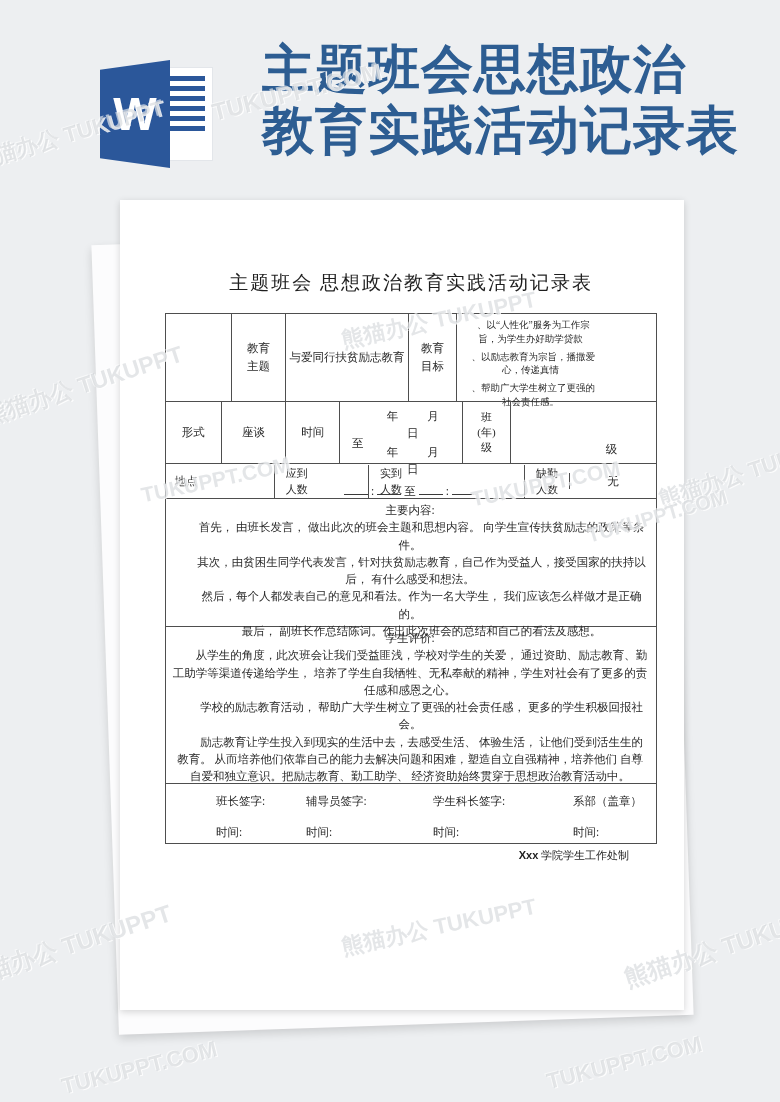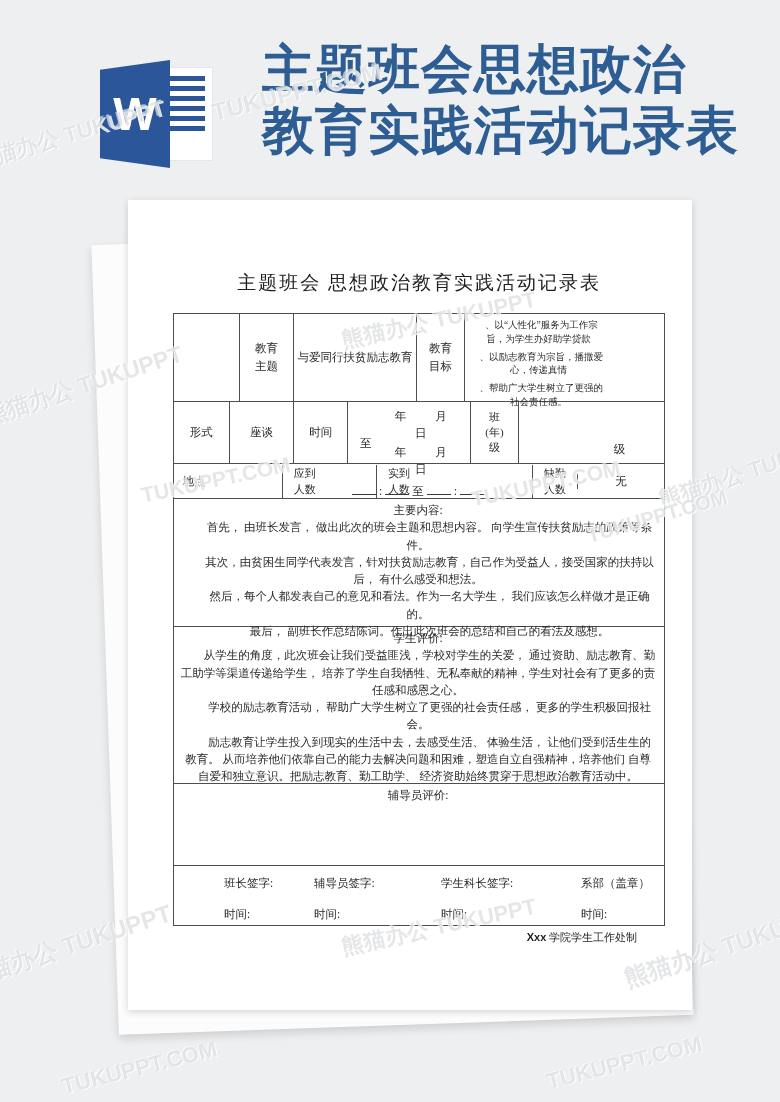--- a/index.html
+++ b/index.html
@@ -36,21 +36,21 @@
     letter-spacing:1px; white-space:nowrap;
   }
 
   
   .sheet-back {
     position:absolute; left:105px; top:235px; width:575px; height:790px;
     background:#fcfcfd; transform:rotate(-2deg);
     box-shadow:0 4px 10px rgba(0,0,0,0.14);
   }
   .sheet-main {
-    position:absolute; left:128px; top:200px; width:564px; height:810px;
+    position:absolute; left:120px; top:200px; width:564px; height:810px;
     background:#ffffff; box-shadow:0 2px 7px rgba(0,0,0,0.16);
     padding:70px 0 0 45px;
   }
 
   .doc-title {
     width:492px; text-align:center; font-size:19px; letter-spacing:2px;
     color:#1e1e1e; margin-bottom:17px; white-space:nowrap;
   }
 
   
@@ -210,25 +210,20 @@
 
       <div class="trow r5">
         <div class="tcell content-cell" style="width:492px;">
           <div class="sec-label">学生评价:</div>
           <p>从学生的角度，此次班会让我们受益匪浅，学校对学生的关爱， 通过资助、励志教育、勤工助学等渠道传递给学生， 培养了学生自我牺牲、无私奉献的精神，学生对社会有了更多的责任感和感恩之心。</p>
           <p>学校的励志教育活动， 帮助广大学生树立了更强的社会责任感， 更多的学生积极回报社会。</p>
           <p>励志教育让学生投入到现实的生活中去，去感受生活、 体验生活， 让他们受到活生生的教育。 从而培养他们依靠自己的能力去解决问题和困难，塑造自立自强精神，培养他们 自尊自爱和独立意识。把励志教育、勤工助学、 经济资助始终贯穿于思想政治教育活动中。</p>
         </div>
       </div>
 
-      <div class="trow r6">
-        <div class="tcell content-cell" style="width:492px;align-items:flex-start;">
-          <div class="sec-label">辅导员评价:</div>
-        </div>
-      </div>
 
       <div class="trow r7">
         <div class="tcell sign-cell" style="width:492px;">
           <div class="sign-line">
             <span class="sc1">班长签字:</span>
             <span class="sc2">辅导员签字:</span>
             <span class="sc3">学生科长签字:</span>
             <span class="sc4">系部（盖章）</span>
           </div>
           <div class="sign-line second">

